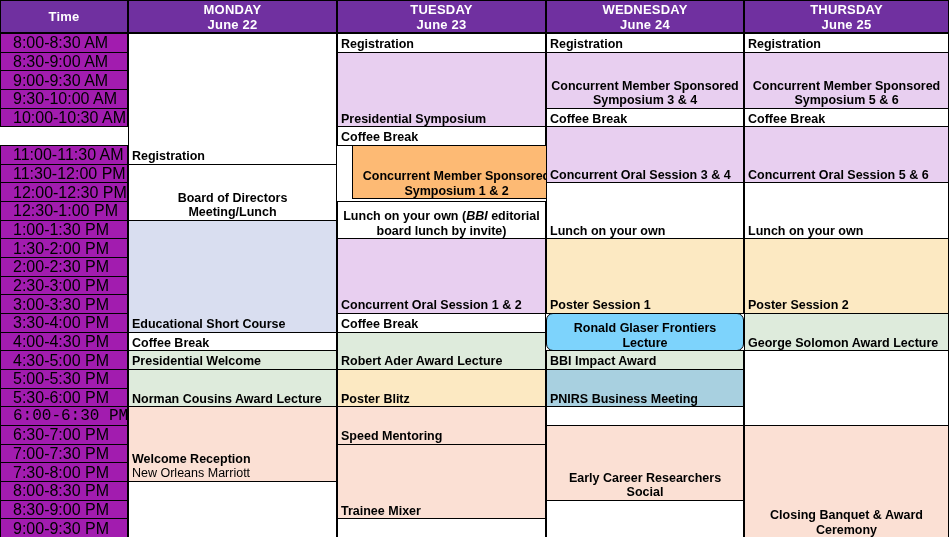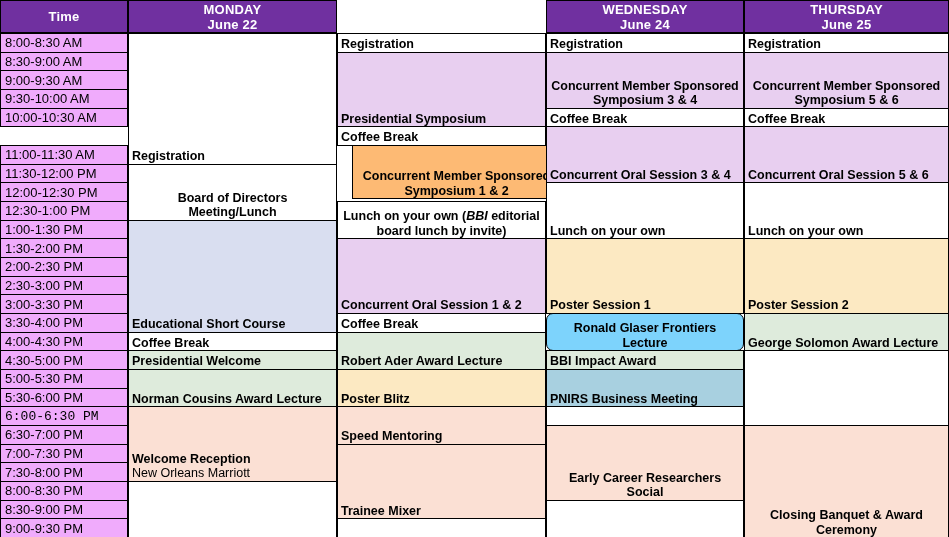--- a/index.html
+++ b/index.html
@@ -26,26 +26,26 @@
     font-size:13px;
     line-height:15px;
     align-items:center;
     flex-direction:column;
     justify-content:center;
     text-align:center;
     letter-spacing:0.2px;
   }
   .hdr .l2{font-size:13px;}
   .timecell{
-    background:#f0abfc;
+    background:#a21caf;
     color:#000;
-    font-size:13px;
+    font-size:16px;
     line-height:19px;
     justify-content:flex-start;
-    padding-left:4px;
+    padding-left:12px;
     align-items:center;
     white-space:nowrap;
   }
   .evt{
     font-size:12.5px;
     line-height:14.5px;
     font-weight:bold;
     color:#000;
     text-align:center;
     padding:1px 3px 0 3px;
@@ -58,20 +58,24 @@
 </head>
 <body>
 
 <div id="grid">
     <div class="cell hdr" style="left: 0px; top: 0px; width: 128px; height: 33px;">
       <div>Time</div>
     </div>
     <div class="cell hdr" style="left: 128px; top: 0px; width: 209px; height: 33px;">
       <div>MONDAY</div>
       <div class="l2">June 22</div>
+    </div>
+    <div class="cell hdr" style="left: 337px; top: 0px; width: 209px; height: 33px;">
+      <div>TUESDAY</div>
+      <div class="l2">June 23</div>
     </div>
     <div class="cell hdr" style="left: 546px; top: 0px; width: 198px; height: 33px;">
       <div>WEDNESDAY</div>
       <div class="l2">June 24</div>
     </div>
     <div class="cell hdr" style="left: 744px; top: 0px; width: 205px; height: 33px;">
       <div>THURSDAY</div>
       <div class="l2">June 25</div>
     </div>
     <div class="cell timecell" style="left: 0px; top: 33px; width: 128px; height: 19.6667px;">8:00-8:30 AM</div>

